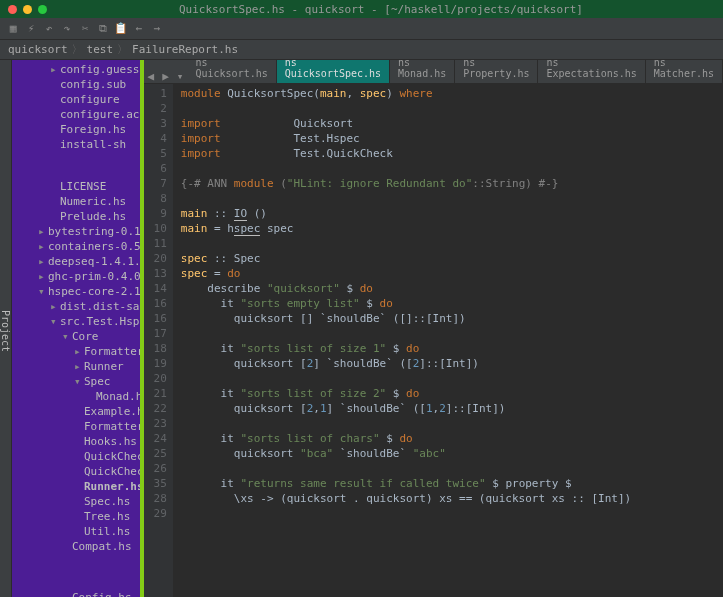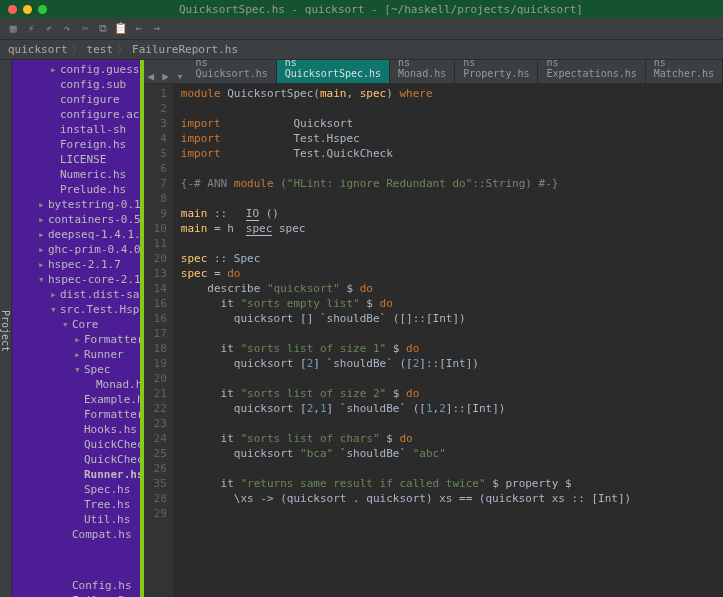--- a/index.html
+++ b/index.html
@@ -27,21 +27,21 @@
 .tab.active { background: #0f766e; color: #ddd; }
 .code { flex: 1; display: flex; overflow: auto; }
 .gutter { background: #313335; color: #606366; text-align: right; padding: 2px 6px 2px 10px; line-height: 15px; user-select: none; }
 .codelines { padding: 2px 8px; line-height: 15px; color: #a9b7c6; white-space: pre; }
 .kw { color: #cc7832; }
 .str { color: #6a8759; }
 .fn { color: #ffc66d; }
 .ty { color: #a9b7c6; }
 .cmt { color: #808080; }
 .num { color: #6897bb; }
-.caret { border-bottom: 1px solid #bbb; margin-left: 12px; }
+.caret { border-bottom: 1px solid #bbb; }
 </style>
 </head>
 <body>
 
 <div class="titlebar">
   <div class="traffic">
     <div class="dot red"></div>
     <div class="dot yellow"></div>
     <div class="dot green"></div>
   </div>
@@ -70,30 +70,29 @@
 
 <div class="main">
   <div class="sidebar">Project</div>
 
   <div class="project">
     <ul class="tree" id="tree">
         <li style="padding-left: 38px;"><span class="tw">▸</span><span class="lbl">config.guess</span></li>
         <li style="padding-left: 38px;"><span class="tw"></span><span class="lbl">config.sub</span></li>
         <li style="padding-left: 38px;"><span class="tw"></span><span class="lbl">configure</span></li>
         <li style="padding-left: 38px;"><span class="tw"></span><span class="lbl">configure.ac</span></li>
+        <li style="padding-left: 38px;"><span class="tw"></span><span class="lbl">Foreign.hs</span></li>
         <li style="padding-left: 38px;"><span class="tw"></span><span class="lbl">install-sh</span></li>
-        <li style="padding-left: 38px;"><span class="tw"></span><span class="lbl">Foreign.hs</span></li>
-        <li style="padding-left: 38px;"><span class="tw"></span><span class="lbl">LICENSE</span></li>
+        <li style="padding-left: 38px; margin-top: 27px;"><span class="tw"></span><span class="lbl">LICENSE</span></li>
         <li style="padding-left: 38px;"><span class="tw"></span><span class="lbl">Numeric.hs</span></li>
         <li style="padding-left: 38px;"><span class="tw"></span><span class="lbl">Prelude.hs</span></li>
         <li style="padding-left: 26px;"><span class="tw">▸</span><span class="lbl">bytestring-0.10.6.0</span></li>
         <li style="padding-left: 26px;"><span class="tw">▸</span><span class="lbl">containers-0.5.6.2</span></li>
         <li style="padding-left: 26px;"><span class="tw">▸</span><span class="lbl">deepseq-1.4.1.1</span></li>
         <li style="padding-left: 26px;"><span class="tw">▸</span><span class="lbl">ghc-prim-0.4.0.0</span></li>
-        <li style="padding-left: 26px;"><span class="tw">▸</span><span class="lbl">hspec-2.1.7</span></li>
         <li style="padding-left: 26px;"><span class="tw">▾</span><span class="lbl">hspec-core-2.1.7</span></li>
         <li style="padding-left: 38px;"><span class="tw">▸</span><span class="lbl">dist.dist-sandbox-fb45a55d</span></li>
         <li style="padding-left: 38px;"><span class="tw">▾</span><span class="lbl">src.Test.Hspec</span></li>
         <li style="padding-left: 50px;"><span class="tw">▾</span><span class="lbl">Core</span></li>
         <li style="padding-left: 62px;"><span class="tw">▸</span><span class="lbl">Formatters</span></li>
         <li style="padding-left: 62px;"><span class="tw">▸</span><span class="lbl">Runner</span></li>
         <li style="padding-left: 62px;"><span class="tw">▾</span><span class="lbl">Spec</span></li>
         <li style="padding-left: 74px;"><span class="tw"></span><span class="lbl">Monad.hs</span></li>
         <li style="padding-left: 62px;"><span class="tw"></span><span class="lbl">Example.hs</span></li>
         <li style="padding-left: 62px;"><span class="tw"></span><span class="lbl">Formatters.hs</span></li>

